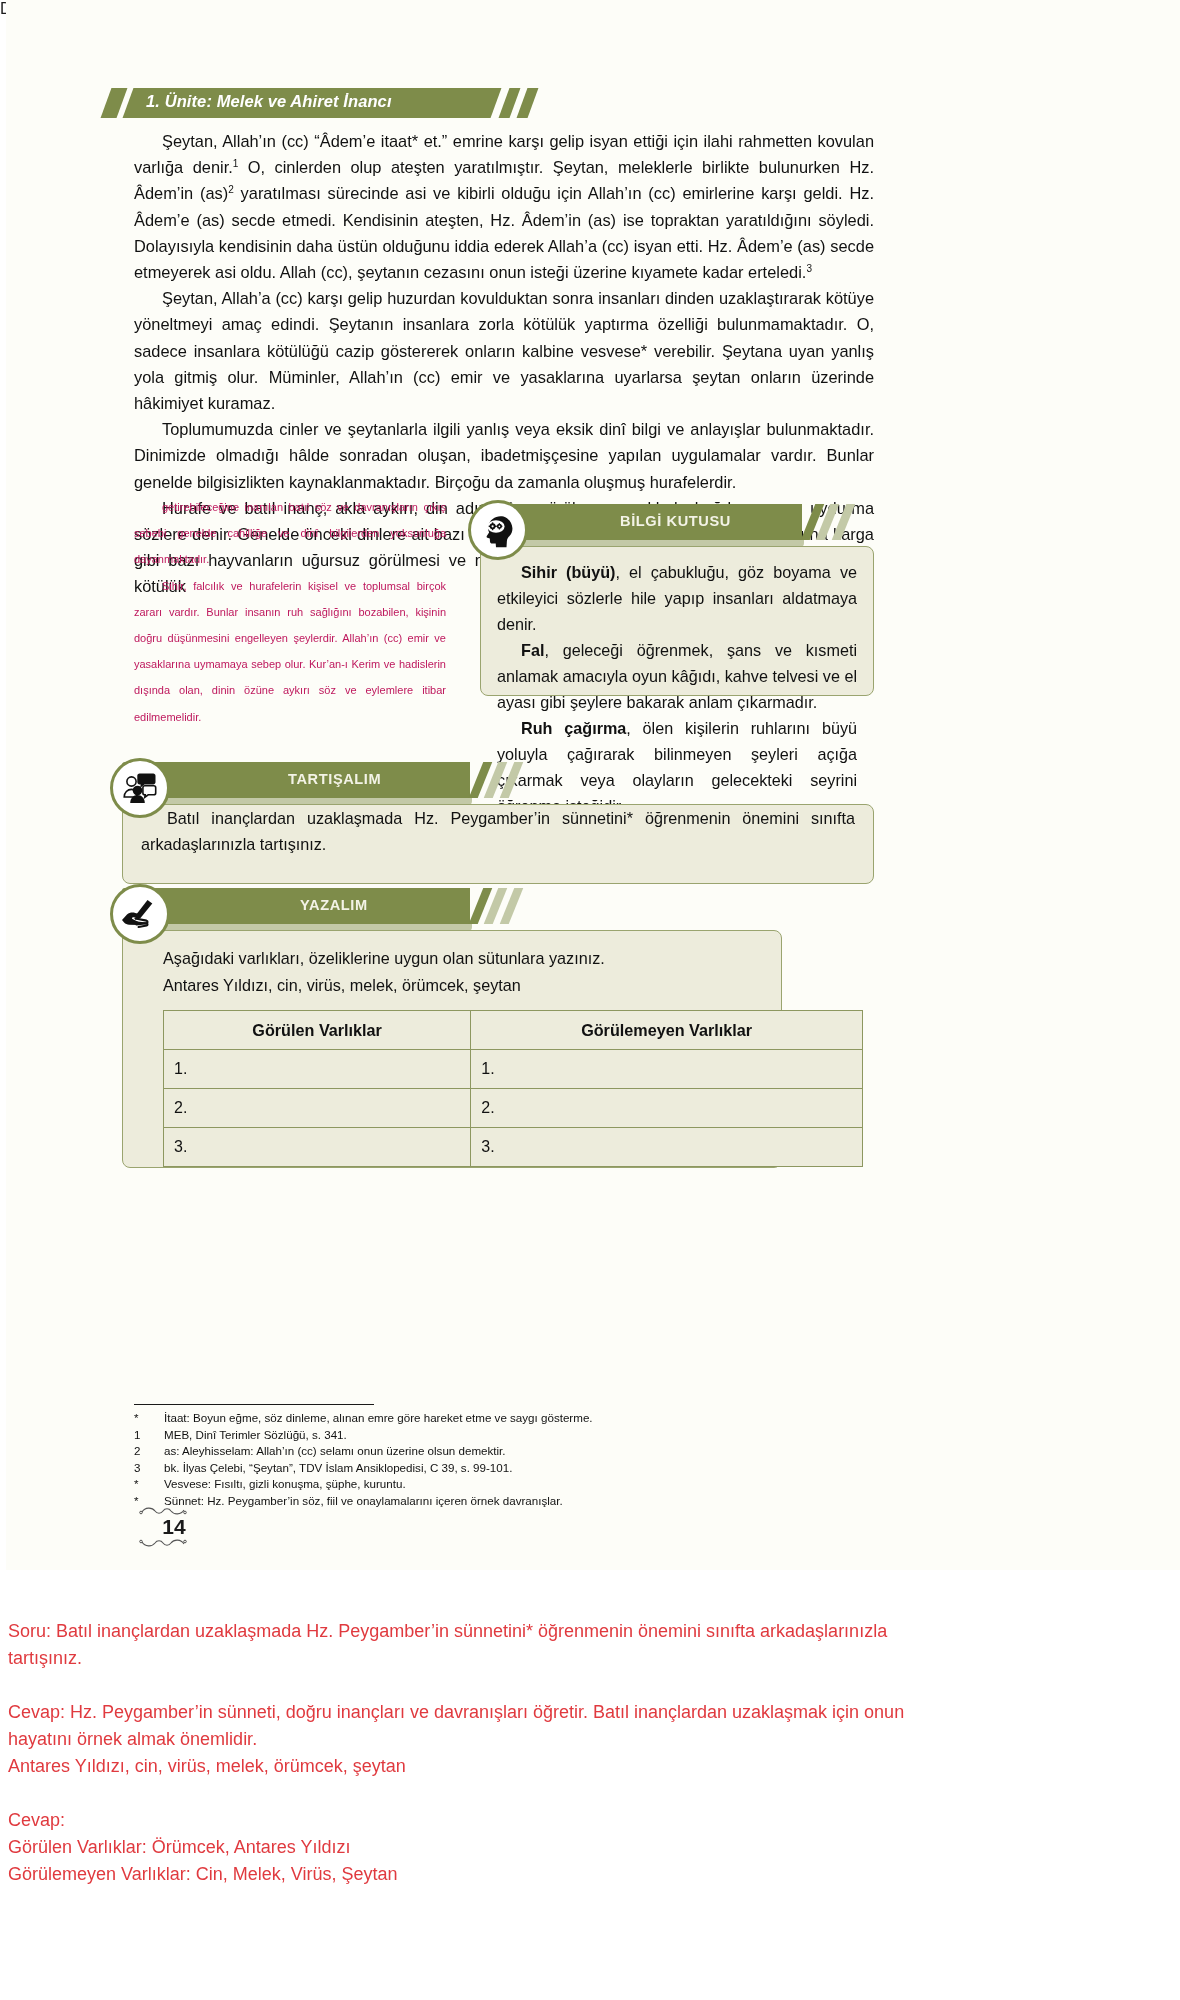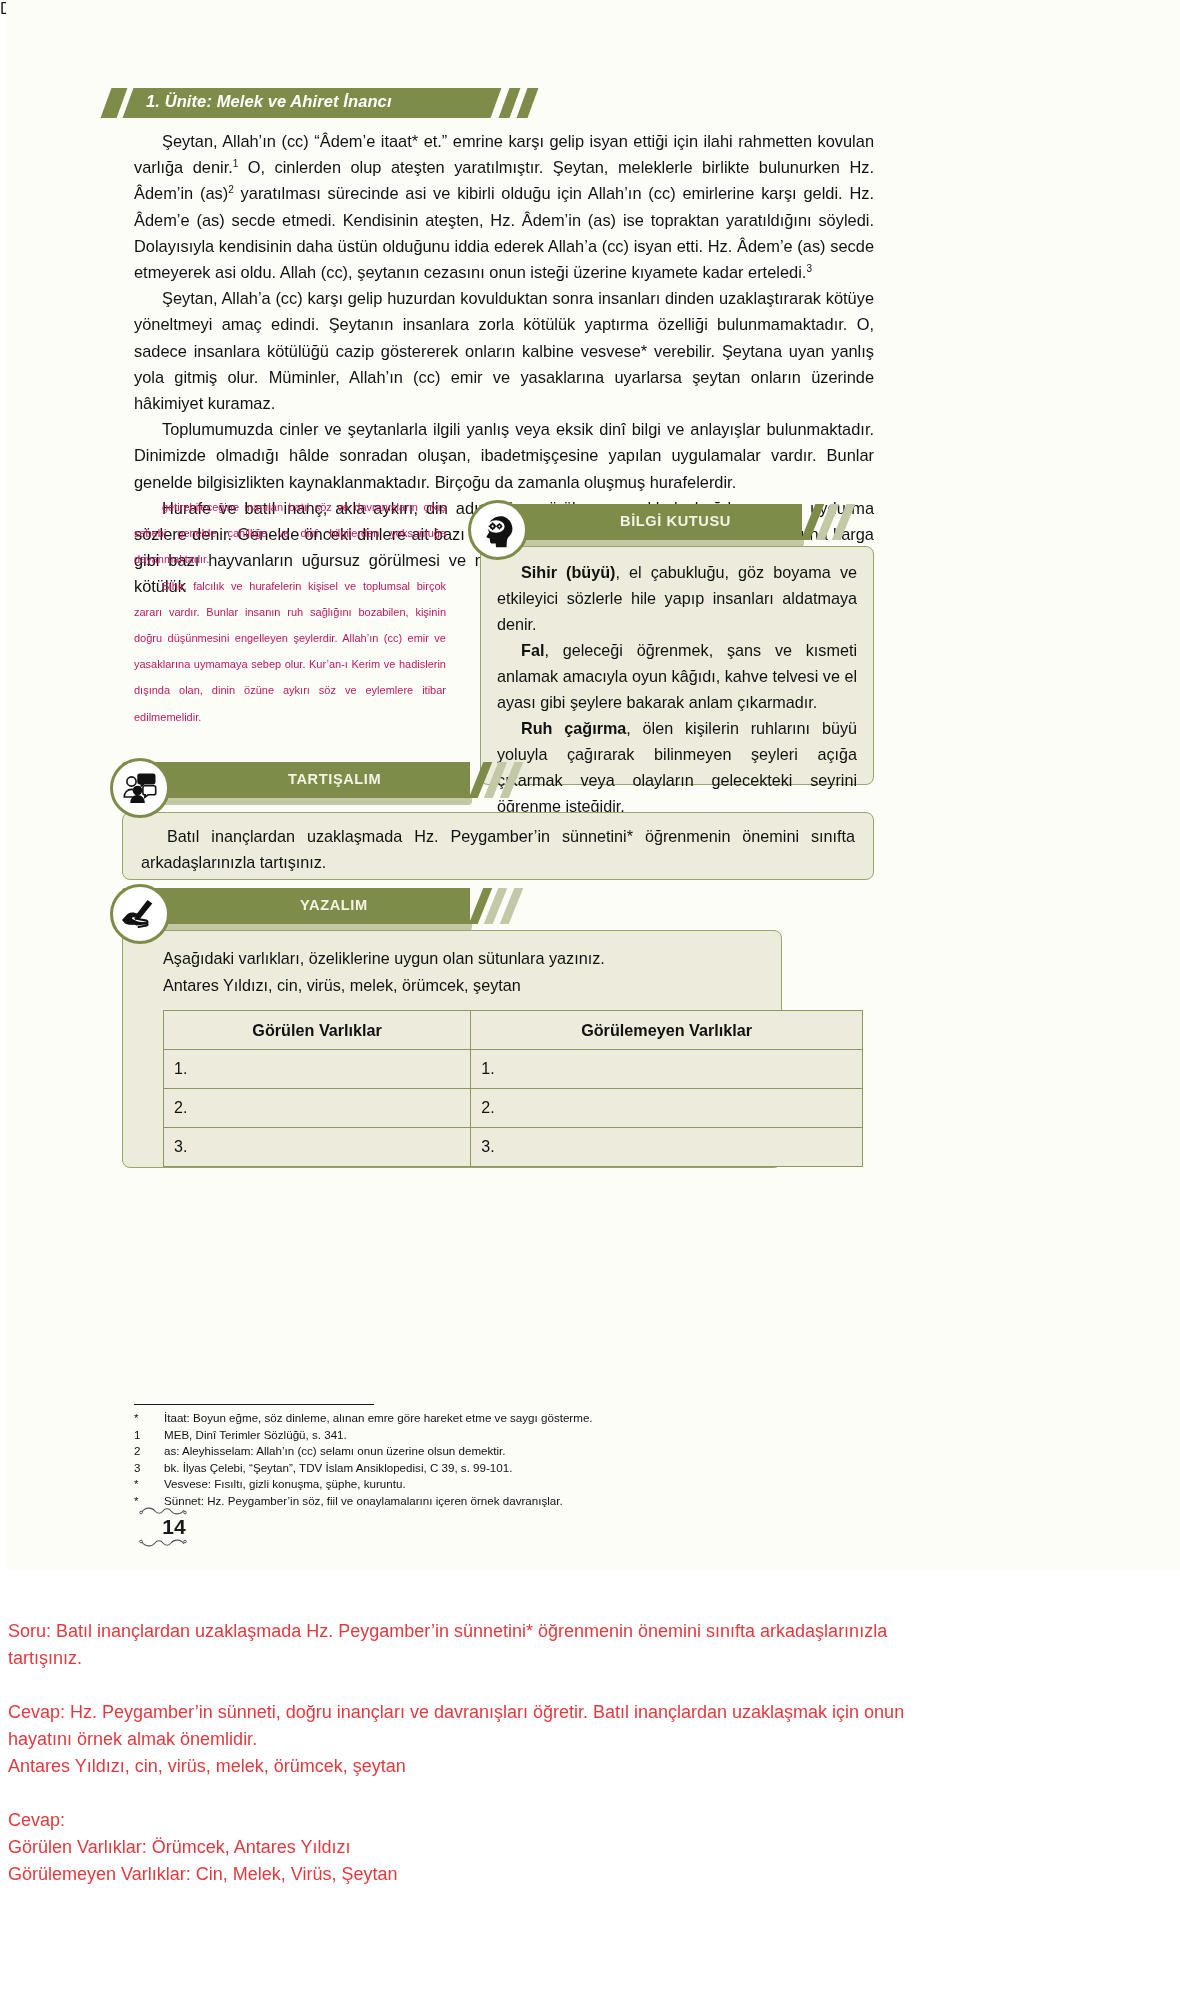--- a/index.html
+++ b/index.html
@@ -158,37 +158,36 @@
 
   
   #bilgi-panel { left: 462px; top: 504px; width: 406px; }
   #bilgi-panel .panel-hdr-bar { left: 12px; width: 322px; }
   #bilgi-panel .panel-hdr-shadow { left: 18px; width: 318px; }
   #bilgi-panel .panel-chev.k1 { left: 340px; }
   #bilgi-panel .panel-chev.k2 { left: 355px; }
   #bilgi-panel .panel-chev.k3 { left: 371px; }
   #bilgi-panel .panel-title { left: 152px; }
   #bilgi-panel .panel-body {
-    left: 12px; top: 42px; width: 394px; height: 239px;
+    left: 12px; top: 42px; width: 394px; height: 150px;
     padding: 12px 16px 10px 16px;
   }
   #bilgi-panel .panel-body p { margin: 0; text-indent: 24px; }
 
   
   #tartis-panel { left: 104px; top: 762px; width: 764px; }
   #tartis-panel .panel-hdr-bar { left: 12px; width: 348px; }
   #tartis-panel .panel-hdr-shadow { left: 18px; width: 344px; }
   #tartis-panel .panel-chev.k1 { left: 366px; }
   #tartis-panel .panel-chev.k2 { left: 381px; }
   #tartis-panel .panel-chev.k3 { left: 397px; }
   #tartis-panel .panel-title { left: 178px; }
   #tartis-panel .panel-body {
-    left: 12px; top: 42px; width: 752px; height: 68px;
-    padding: 10px 18px;
-    margin-top: 8px;
+    left: 12px; top: 42px; width: 752px; height: 80px;
+    padding: 0 18px;
   }
   #tartis-panel .panel-body p { margin: 0; text-indent: 26px; }
 
   
   #yaz-panel { left: 104px; top: 888px; width: 764px; }
   #yaz-panel .panel-hdr-bar { left: 12px; width: 348px; }
   #yaz-panel .panel-hdr-shadow { left: 18px; width: 344px; }
   #yaz-panel .panel-chev.k1 { left: 366px; }
   #yaz-panel .panel-chev.k2 { left: 381px; }
   #yaz-panel .panel-chev.k3 { left: 397px; }

